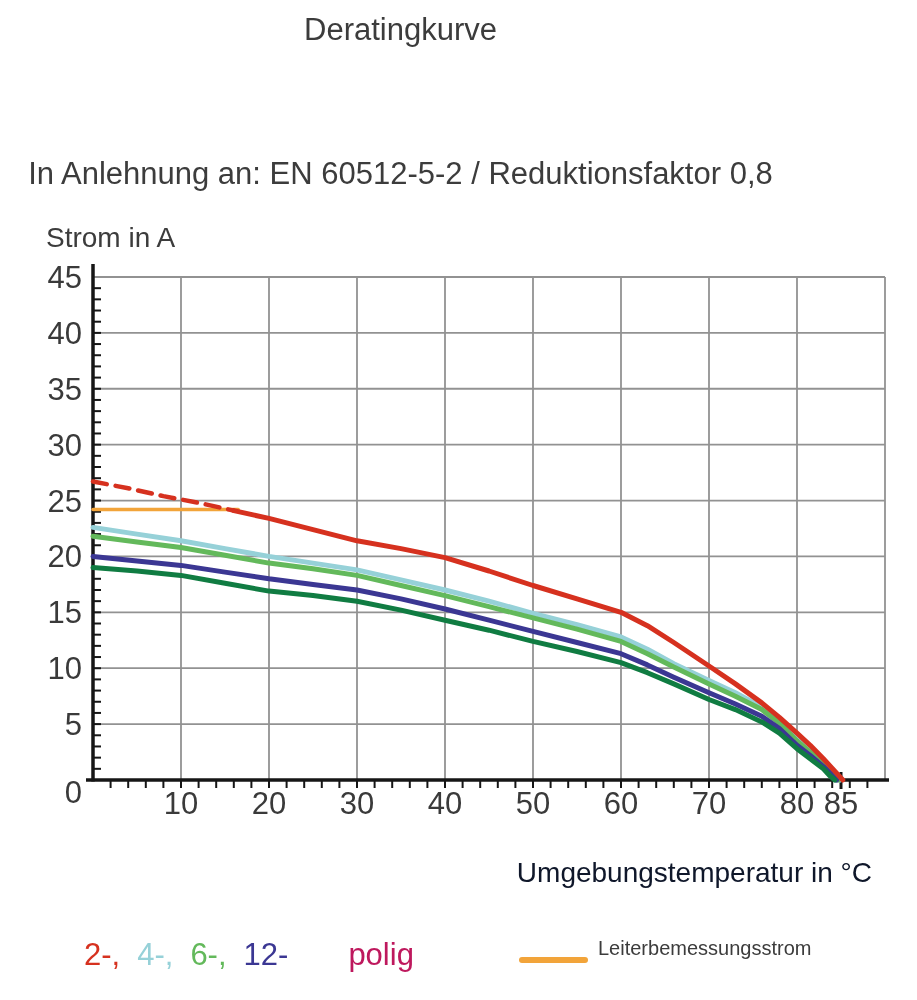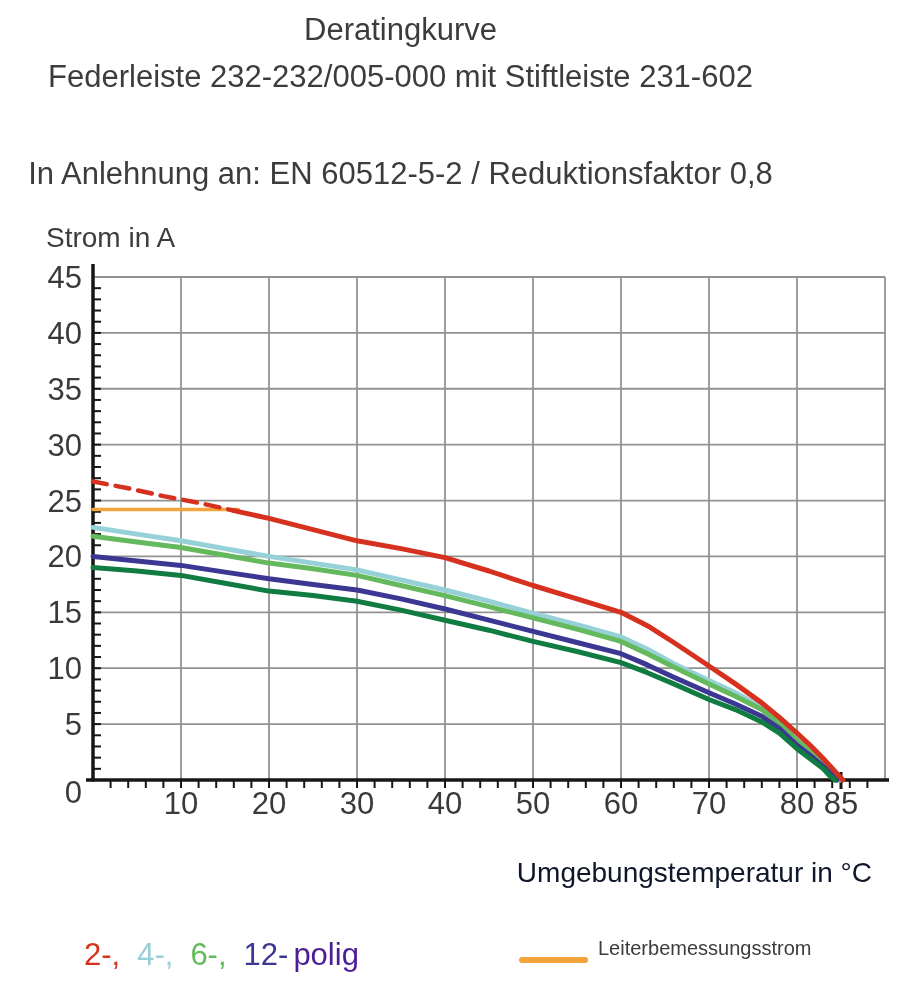--- a/index.html
+++ b/index.html
@@ -9,22 +9,22 @@
   .hdr{position:absolute;left:0;width:801px;text-align:center;
        font-size:31px;line-height:1.15;color:#3c3c3c;white-space:nowrap;}
   .l1{top:12px;} .l2{top:59px;} .l3{top:107px;} .l4{top:156px;}
   .l3 sup{font-size:60%;vertical-align:super;}
   .ylab{position:absolute;left:46px;top:222px;font-size:28px;color:#3c3c3c;}
   .xlab{position:absolute;right:45px;top:857px;font-size:28px;color:#0f172a;}
   #plot{position:absolute;left:0;top:0;}
   .tick{font-family:"Liberation Sans",sans-serif;font-size:31px;fill:#3a3a3a;}
   .legend-poles{position:absolute;left:84px;top:937px;font-size:31px;white-space:nowrap;}
   .legend-poles .pole{margin-right:17px;}
-  .legend-poles .pole:last-child{margin-right:5px;}
-  .legend-poles .suffix{color:#4c1d95;}
+  .legend-poles .pole:last-child{margin-right:16px;}
+  .legend-poles .suffix{color:#be185d;margin-left:44px;}
   .legend-rated{position:absolute;left:519px;top:937px;white-space:nowrap;}
   .legend-rated .swatch{position:absolute;left:0;top:20px;width:69px;height:6px;
        border-radius:3px;display:inline-block;}
   .legend-rated .rlabel{position:absolute;left:79px;top:0;font-size:20px;color:#3c3c3c;}
 </style>
 </head>
 <body>
 
 <div class="stage">
 
@@ -160,21 +160,20 @@
       <text x="82" y="623.3299999999999" text-anchor="end" class="tick">15</text>
       <text x="82" y="567.44" text-anchor="end" class="tick">20</text>
       <text x="82" y="511.54999999999995" text-anchor="end" class="tick">25</text>
       <text x="82" y="455.65999999999997" text-anchor="end" class="tick">30</text>
       <text x="82" y="399.77" text-anchor="end" class="tick">35</text>
       <text x="82" y="343.88" text-anchor="end" class="tick">40</text>
       <text x="82" y="287.98999999999995" text-anchor="end" class="tick">45</text>
     </svg>
 
   <div class="hdr l1">Deratingkurve</div>
-  <div class="hdr l2">Federleiste 232-232/005-000 mit Stiftleiste 231-602</div>
   <div class="hdr l4">In Anlehnung an: EN 60512-5-2 / Reduktionsfaktor 0,8</div>
 
   <div class="ylab">Strom in A</div>
   <div class="xlab">Umgebungstemperatur in °C</div>
 
   <div class="legend-poles"><span id="pole-list"><span class="pole" style="color: rgb(214, 49, 31);">2-,</span><span class="pole" style="color: rgb(150, 209, 216);">4-,</span><span class="pole" style="color: rgb(99, 185, 91);">6-,</span><span class="pole" style="color: rgb(59, 55, 147);">12-</span></span><span class="suffix">polig</span></div>
 
   <div class="legend-rated">
     <span class="swatch" id="rated-swatch" style="background: rgb(242, 164, 58);"></span>
     <span class="rlabel">Leiterbemessungsstrom</span>

